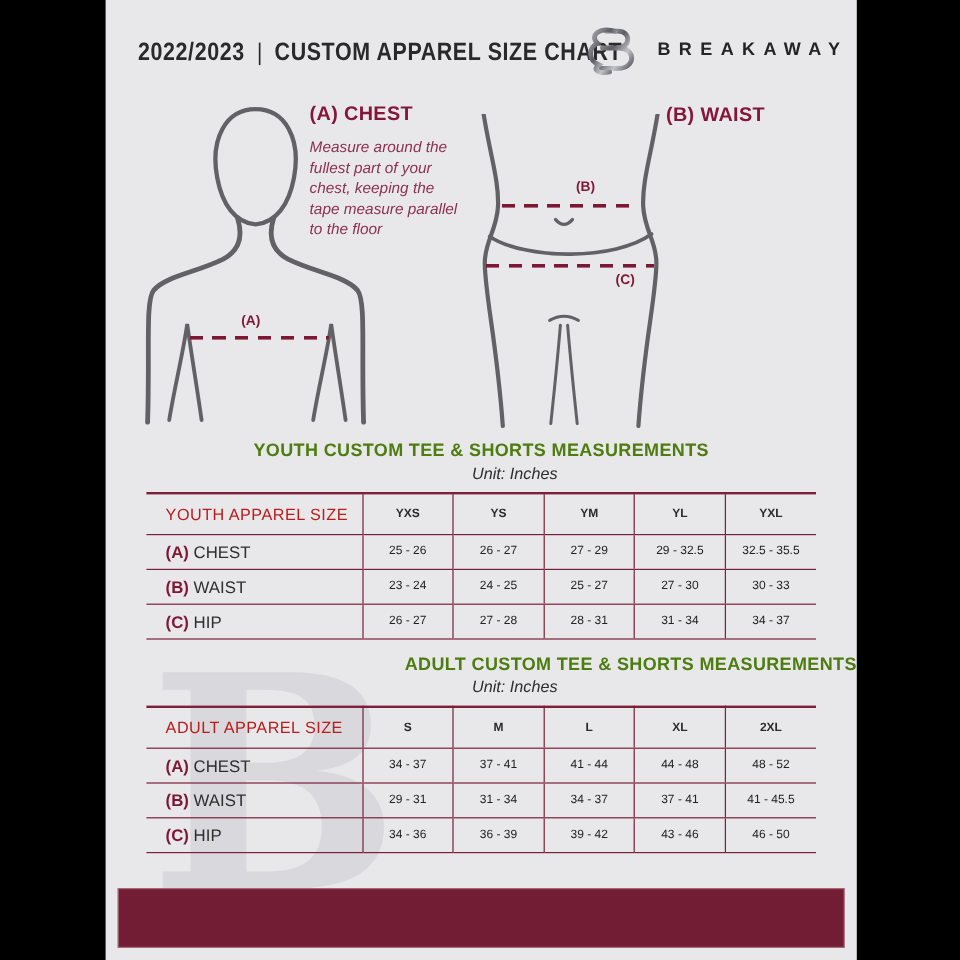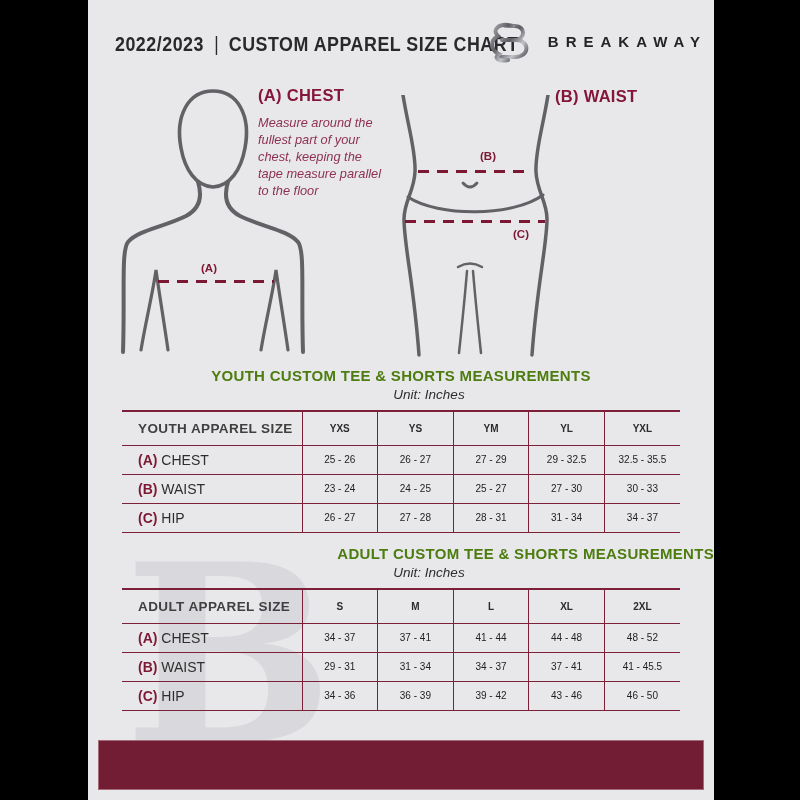--- a/index.html
+++ b/index.html
@@ -62,21 +62,21 @@
   table.size-table{position:absolute;left:34px;width:558px;border-collapse:collapse;table-layout:fixed;
                    border-top:2px solid var(--line);z-index:1;}
   .youth-table{top:410px;} .adult-table{top:588px;}
   col.c0{width:180px;} col.cs{width:75.6px;}
   .size-table tr{height:29px;}
   .size-table tr.head{height:34px;}
   .size-table th,.size-table td{border-left:1.5px solid var(--line);border-bottom:1.5px solid var(--line);
                                 font-size:10px;color:#222;text-align:center;vertical-align:middle;}
   .size-table th{font-weight:bold;font-size:10px;color:#2b2b2b;}
   .size-table th.first,.size-table td.first{border-left:none;text-align:left;padding-left:16px;}
-  .size-table th.first{font-weight:700;font-size:13.5px;letter-spacing:.4px;color:#404040;}
+  .size-table th.first{font-weight:400;font-size:13.5px;letter-spacing:.4px;color:#b91c1c;}
   .size-table td.first{font-size:14px;color:#2e2e2e;}
   .pfx{color:var(--accent);font-weight:bold;}
 
   
   .footer-bar{position:absolute;left:10px;top:740px;width:606px;height:50px;background:var(--maroon);
               border:1px solid rgba(255,255,255,.35);z-index:2;}
 </style>
 </head>
 <body>
 

